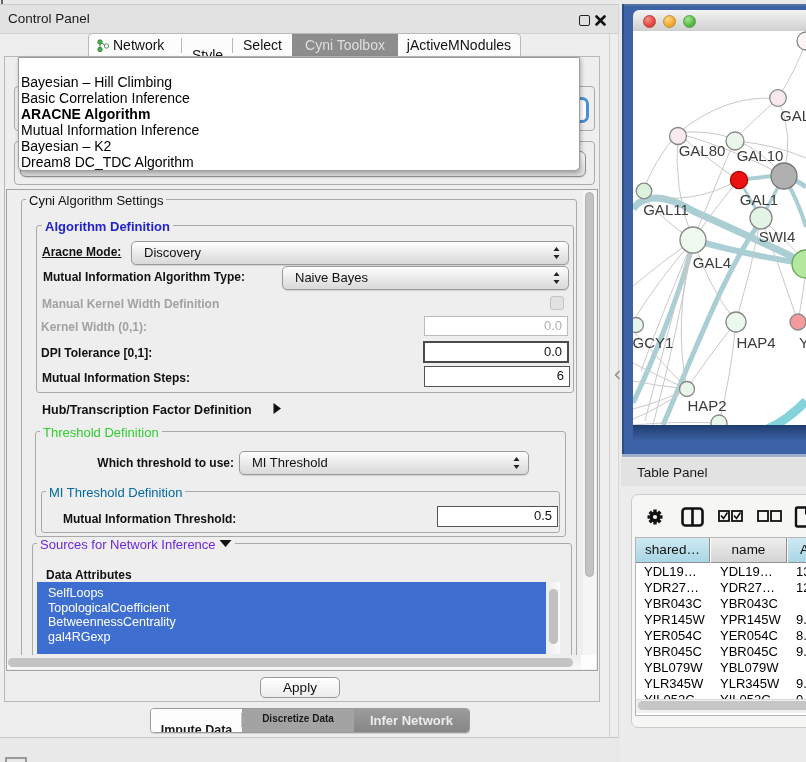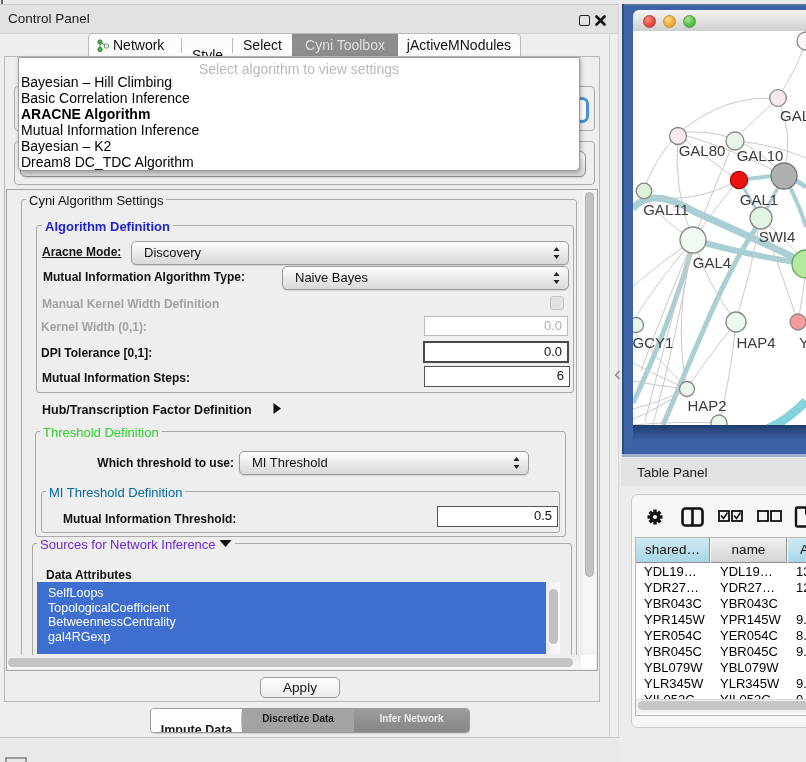--- a/index.html
+++ b/index.html
@@ -132,25 +132,24 @@
 
 <div class="abs" style="left:583px;top:190px;width:13px;height:465px;background:#f5f5f5;"></div>
 <div class="abs" style="left:585px;top:192px;width:9px;height:385px;background:#c2c2c2;border:1px solid #b2b2b2;border-radius:5px;box-sizing:border-box;"></div>
 <div class="abs" style="left:581px;top:655px;width:15px;height:14px;background:#fdfdfd;"></div>
 
 <div class="abs" style="left:260px;top:677px;width:80px;height:21px;border:1px solid #999;border-radius:5px;background:linear-gradient(#ffffff,#ececec);text-align:center;font-size:13.5px;color:#111;padding-top:2px;box-sizing:border-box;">Apply</div>
 
 <div class="abs" style="left:150px;top:708px;height:23px;border:1px solid #9b9b9b;border-radius:4px;overflow:hidden;display:flex;box-shadow:0 1px 1px rgba(0,0,0,0.12);">
   <div style="background:#fdfdfd;width:91px;text-align:center;font-size:12.5px;font-weight:bold;color:#1a1a1a;padding-top:14px;box-sizing:border-box;position:relative;">Impute Data<span style="position:absolute;right:0;top:4px;height:14px;width:1px;background:#c4c4c4;"></span></div>
   <div style="background:#a3a3a3;width:112px;text-align:center;font-size:10px;font-weight:bold;color:#1a1a1a;padding-top:4px;box-sizing:border-box;">Discretize Data</div>
-  <div style="background:linear-gradient(#9c9c9c,#868686);width:115px;text-align:center;font-size:10px;font-weight:bold;color:#ececec;padding-top:4px;box-sizing:border-box;">Infer Network</div>
+  <div style="background:linear-gradient(#9c9c9c,#868686);width:115px;text-align:center;font-size:13px;font-weight:bold;color:#ececec;padding-top:4px;box-sizing:border-box;">Infer Network</div>
 </div>
 
 <div class="abs" style="left:18px;top:57px;width:562px;height:114px;background:#fff;border:1px solid #9e9e9e;border-radius:0 0 5px 5px;box-shadow:1px 2px 4px rgba(0,0,0,0.3);box-sizing:border-box;">
-  <div style="position:absolute;left:0;top:3px;width:100%;text-align:center;font-size:14px;color:#b9b9b9;">Select algorithm to view settings</div>
   <div style="position:absolute;left:2px;top:16px;font-size:14px;color:#000;line-height:16px;">Bayesian – Hill Climbing<br>Basic Correlation Inference<br><b>ARACNE Algorithm</b><br>Mutual Information Inference<br>Bayesian – K2<br>Dream8 DC_TDC Algorithm</div>
 </div>
 
 <div class="abs" id="netwin" style="left:622px;top:4px;width:184px;height:453px;background:#3d62a6;">
   <div style="position:absolute;left:0;top:0;width:184px;height:2px;background:#54719f;"></div>
   <div style="position:absolute;left:0;top:0;width:2px;height:453px;background:#2e4d85;"></div>
   <div style="position:absolute;left:11px;top:421px;width:173px;height:18px;background:linear-gradient(#1f3c6d,rgba(61,98,166,0) 90%);"></div>
   <div style="position:absolute;left:0;top:450px;width:184px;height:3px;background:#9dafc9;"></div>
 
   <div style="position:absolute;left:11px;top:6px;width:173px;height:21px;background:linear-gradient(#f4f4f4,#cfcfcf);border-bottom:1px solid #909090;border-radius:6px 0 0 0;">

